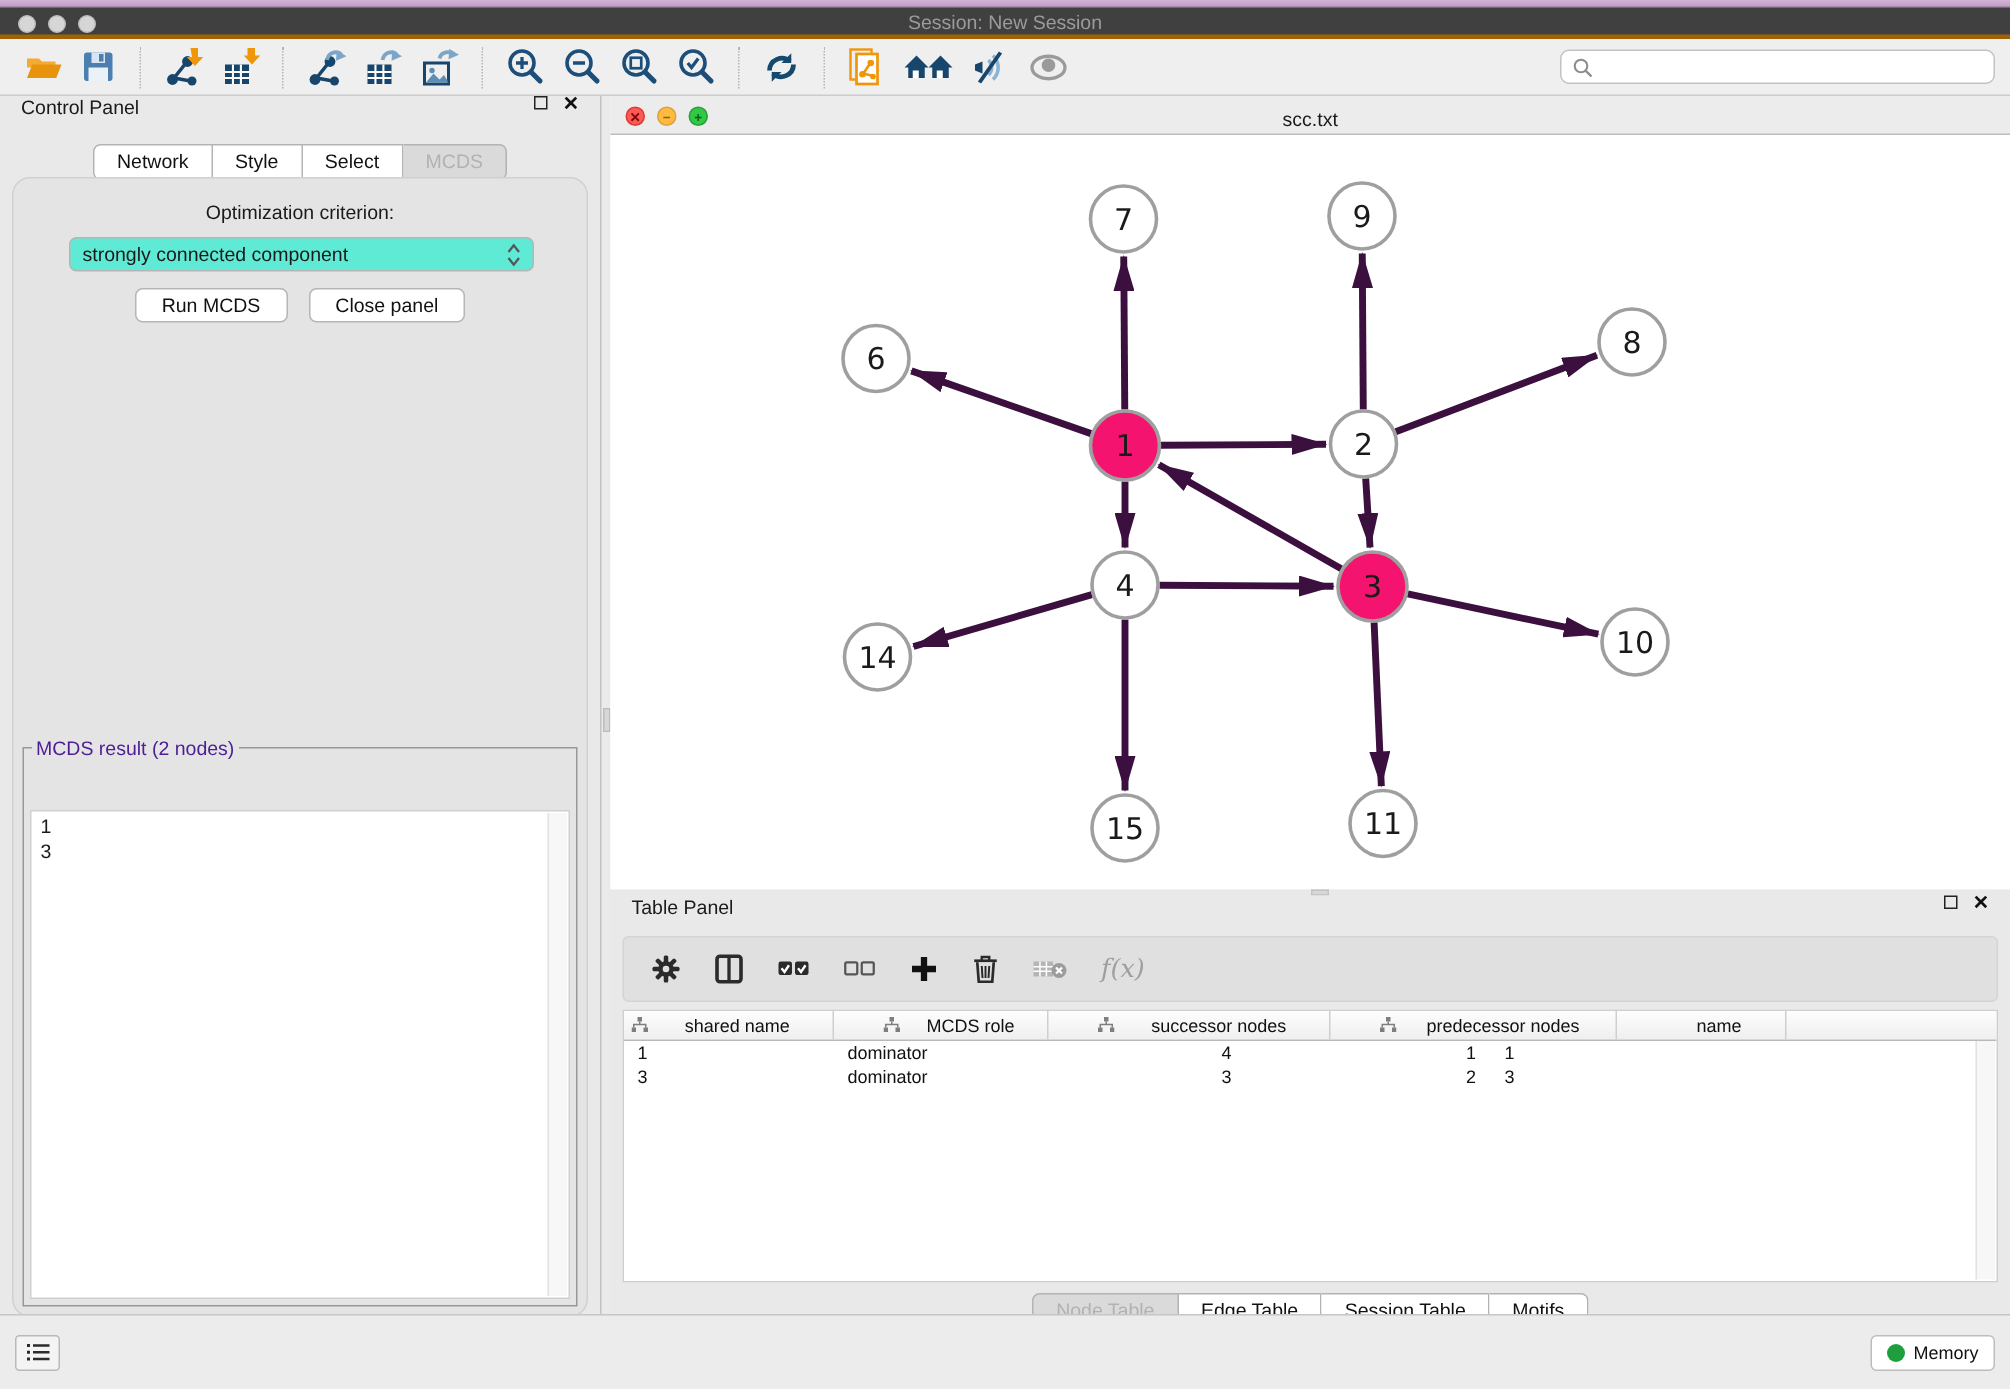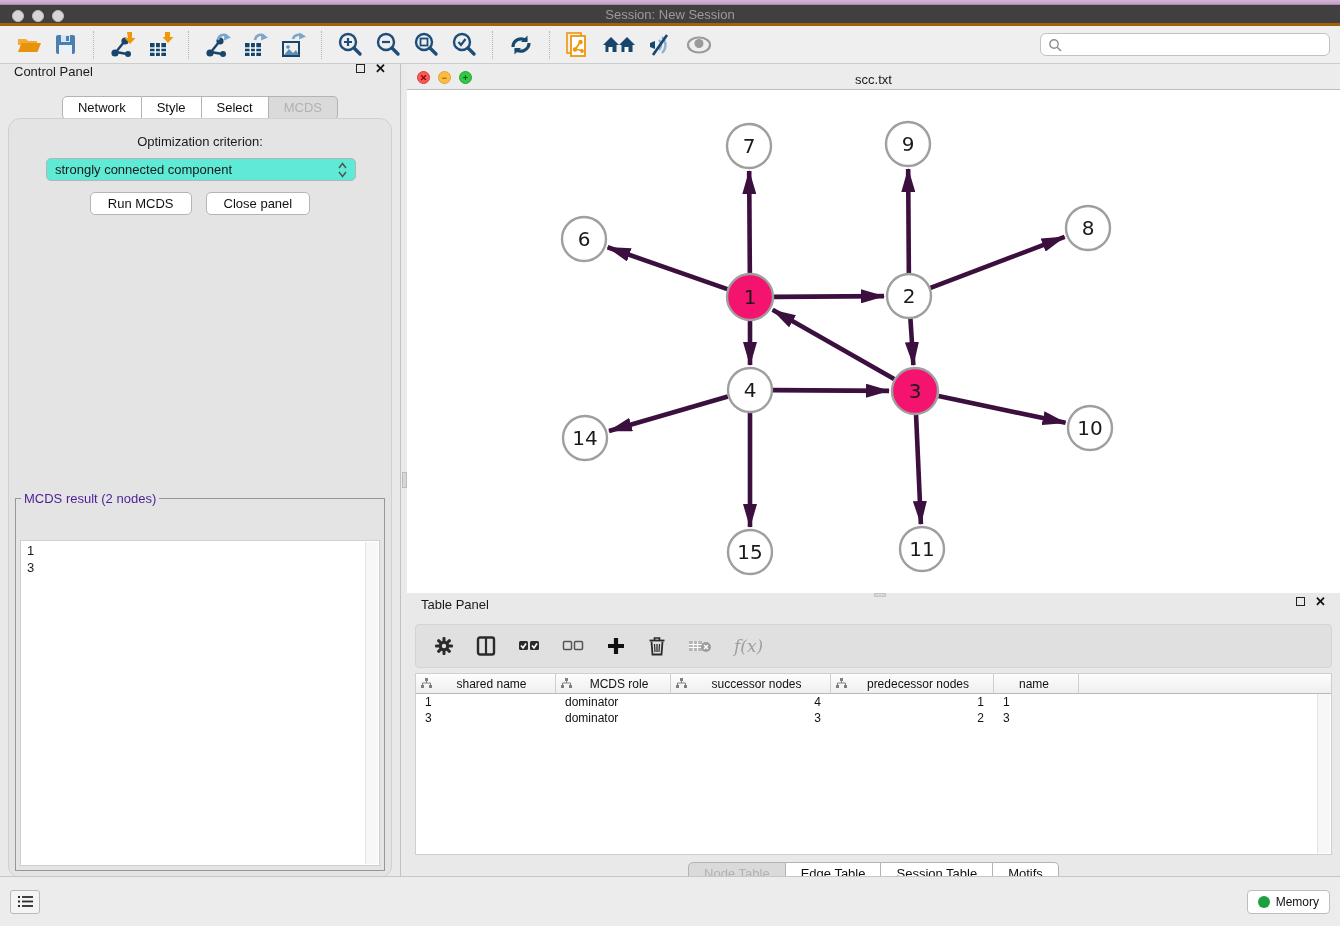--- a/index.html
+++ b/index.html
@@ -64,21 +64,21 @@
   #nw-content { position:absolute; top:26px; left:0; right:0; bottom:0; background:#fff; }
   #graph-svg text { font-family:"DejaVu Sans","Liberation Sans",sans-serif; }
 
   
   #table-panel { position:absolute; left:407px; top:597px; right:0; bottom:34px; background:#e9e9e9; }
   #tp-toolbar { position:absolute; top:27px; left:8px; right:8px; height:44px; background:#e0e0e0; border:1px solid #d4d4d4; border-radius:4px; display:flex; align-items:center; gap:10px; padding:0 12px; }
   .tp-btn { background:none; border:none; padding:3px 6px; }
   .tp-btn svg { display:block; }
   .fx-label { font-family:"DejaVu Serif",serif; font-style:italic; font-size:17px; color:#9e9e9e; }
   #tp-table { position:absolute; top:76px; left:8px; right:8px; bottom:37px; background:#fff; border:1px solid #cfcfcf; overflow:hidden; }
-  .thead { display:flex; height:20px; border-bottom:1px solid #b9b9b9; background:linear-gradient(#fdfdfd,#efefef); }
+  .thead { display:flex; height:20px; border-bottom:1px solid #b9b9b9; background:linear-gradient(#fdfdfd,#efefef);gap:28px; }
   .th { display:flex; align-items:center; border-right:1px solid #cfcfcf; font-size:12px; color:#111; }
   .th .th-label { flex:1; text-align:center; padding-right:4px; }
   .th svg { margin-left:5px; }
   .trow { display:flex; height:16px; align-items:center; }
   .td { font-size:12px; color:#111; padding-left:9px; overflow:hidden; white-space:nowrap; }
   .td.num { text-align:right; padding-left:0; padding-right:10px; }
   .c0{width:140px;} .c1{width:115px;} .c2{width:160px;} .c3{width:163px;} .c4{width:85px;}
   #tp-table .vscroll-track { top:20px; }
   #tp-tabs { position:absolute; bottom:6px; left:0; width:100%; display:flex; justify-content:center; }
 

